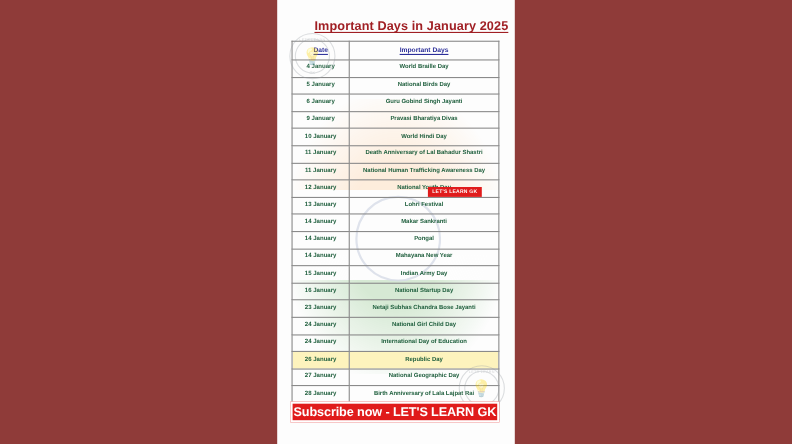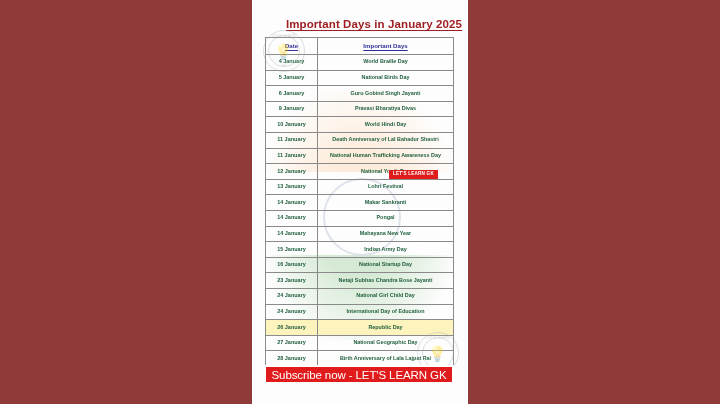--- a/index.html
+++ b/index.html
@@ -182,21 +182,21 @@
     width: 190px;
     height: 19px;
     background: #e01b1b;
     border: 2px solid #ffffff;
     box-sizing: border-box;
     display: flex;
     align-items: center;
     justify-content: center;
     color: #ffffff;
     font-size: 11.5px;
-    font-weight: normal;
+    font-weight: bold;
     letter-spacing: -0.1px;
     z-index: 9;
     white-space: nowrap;
   }
 </style>
 </head>
 <body>
 
 <div id="screen">
 

